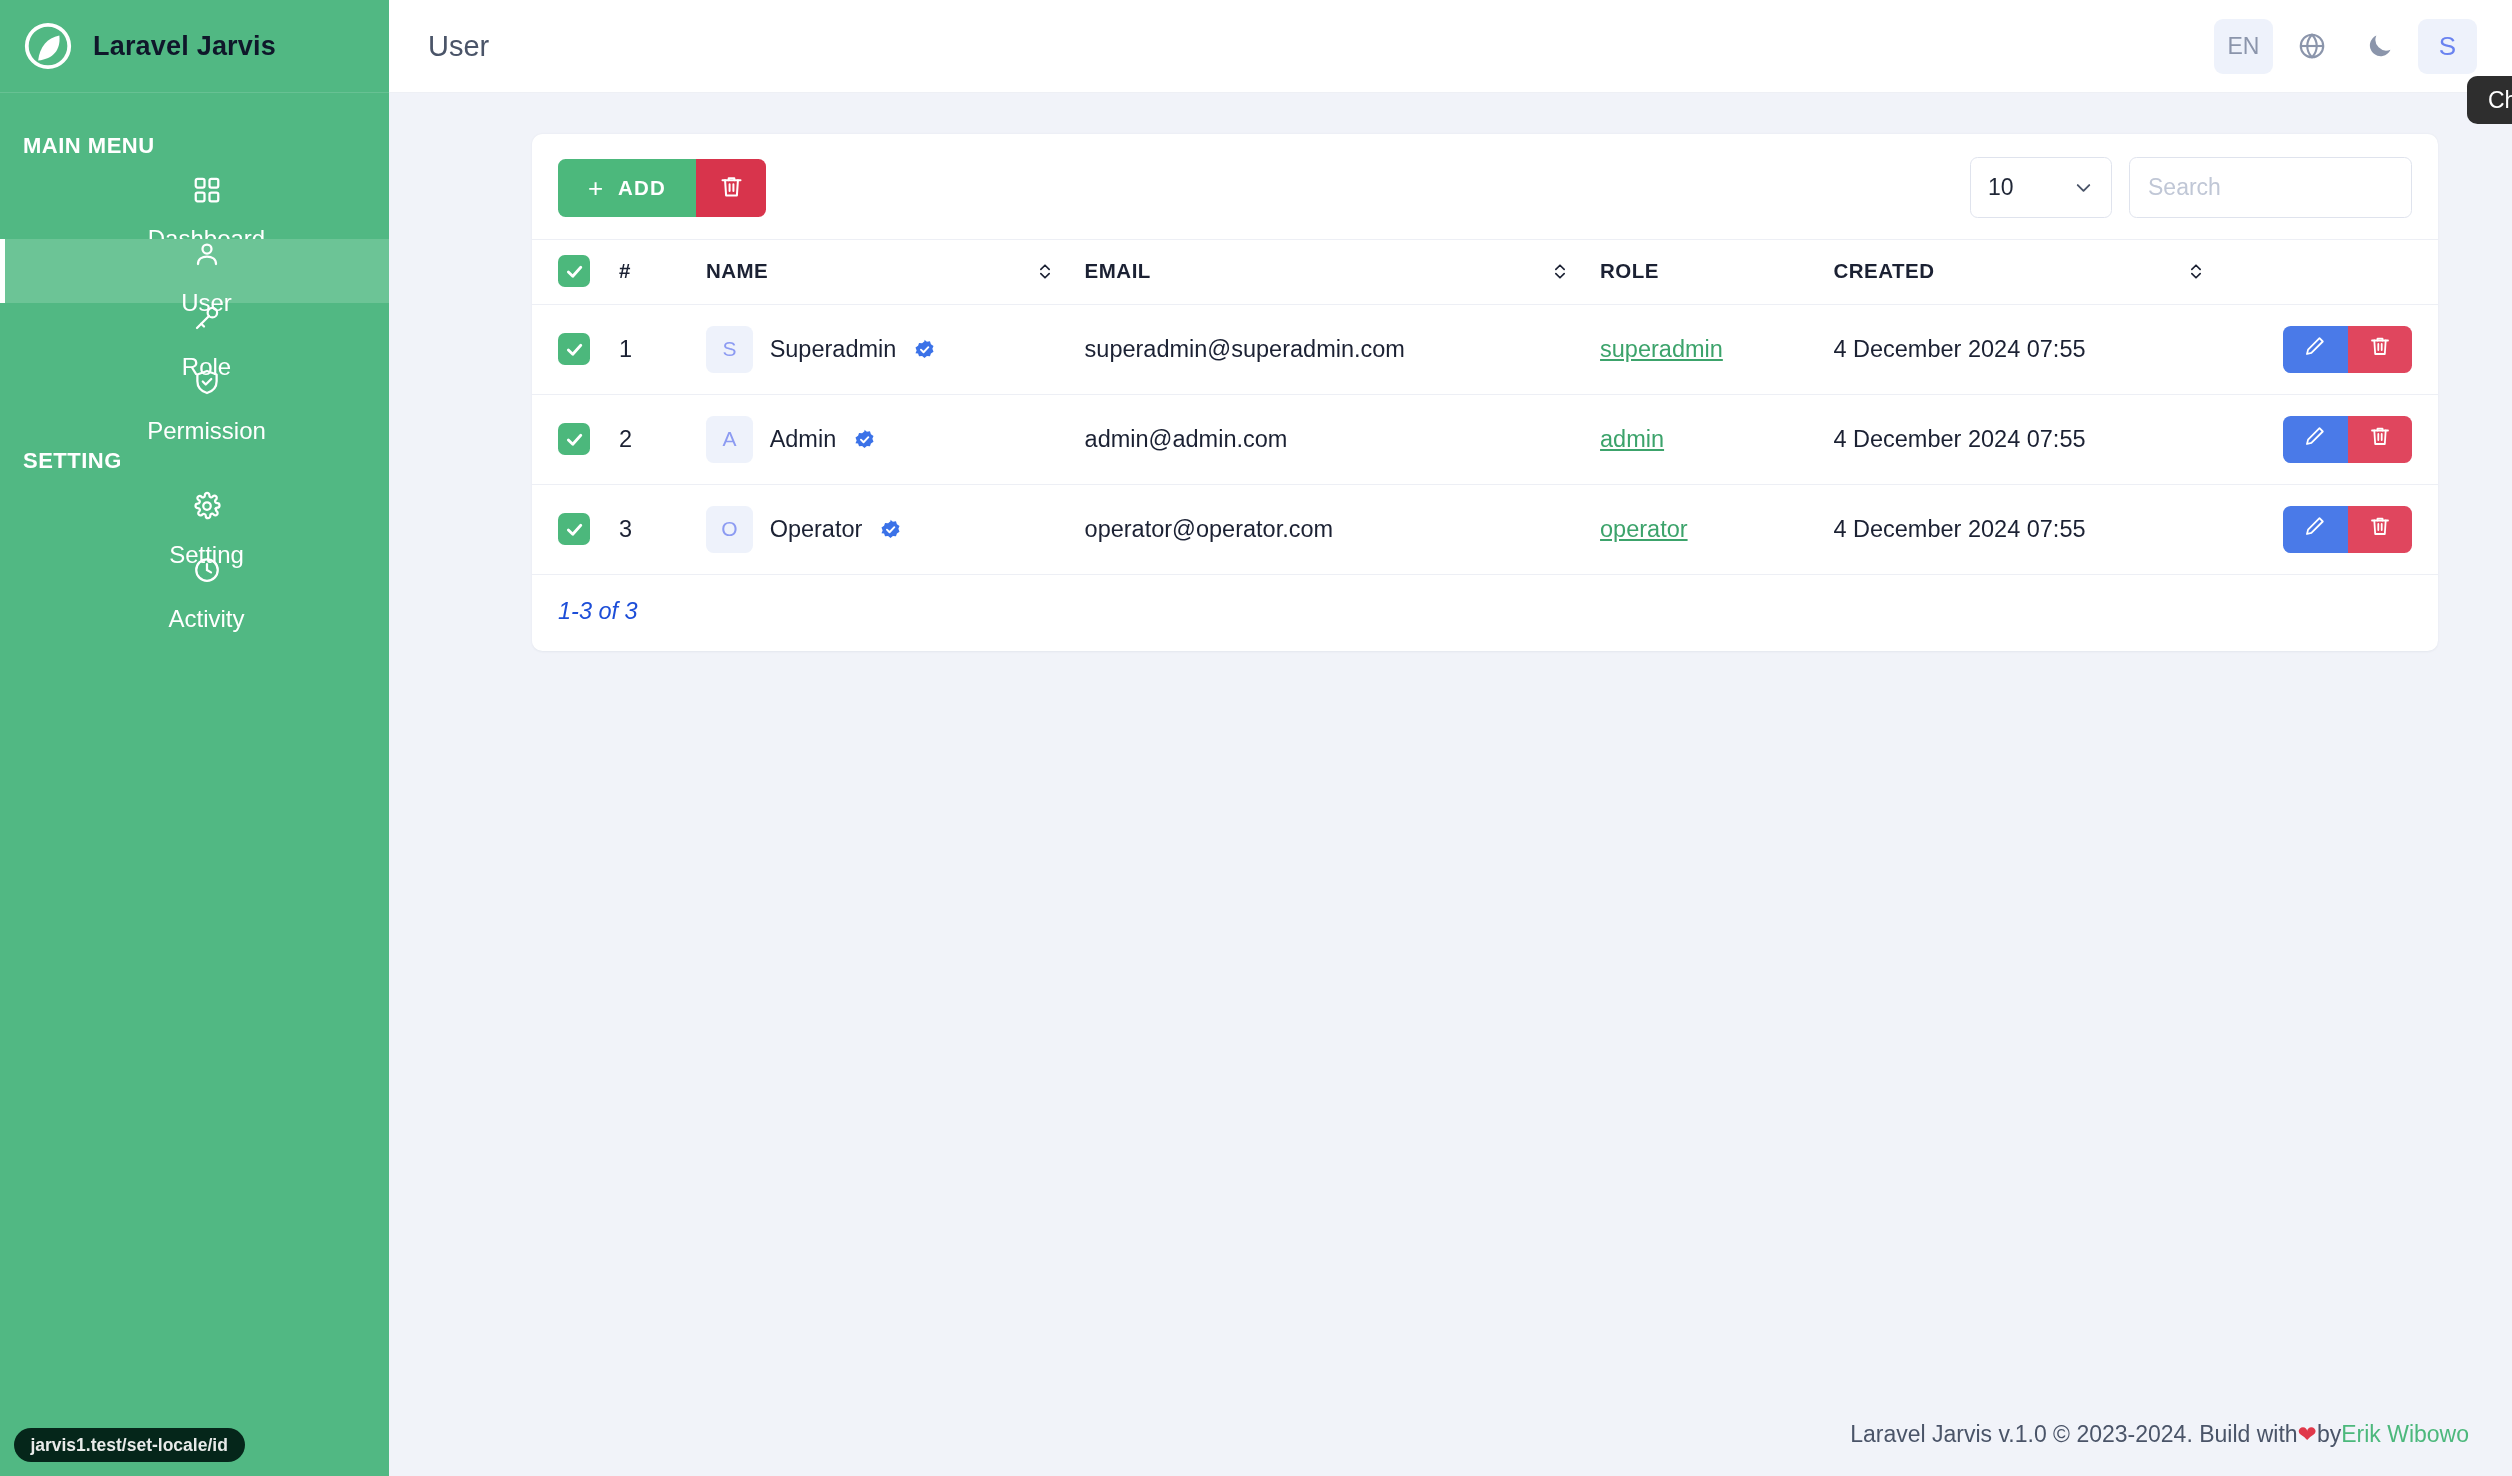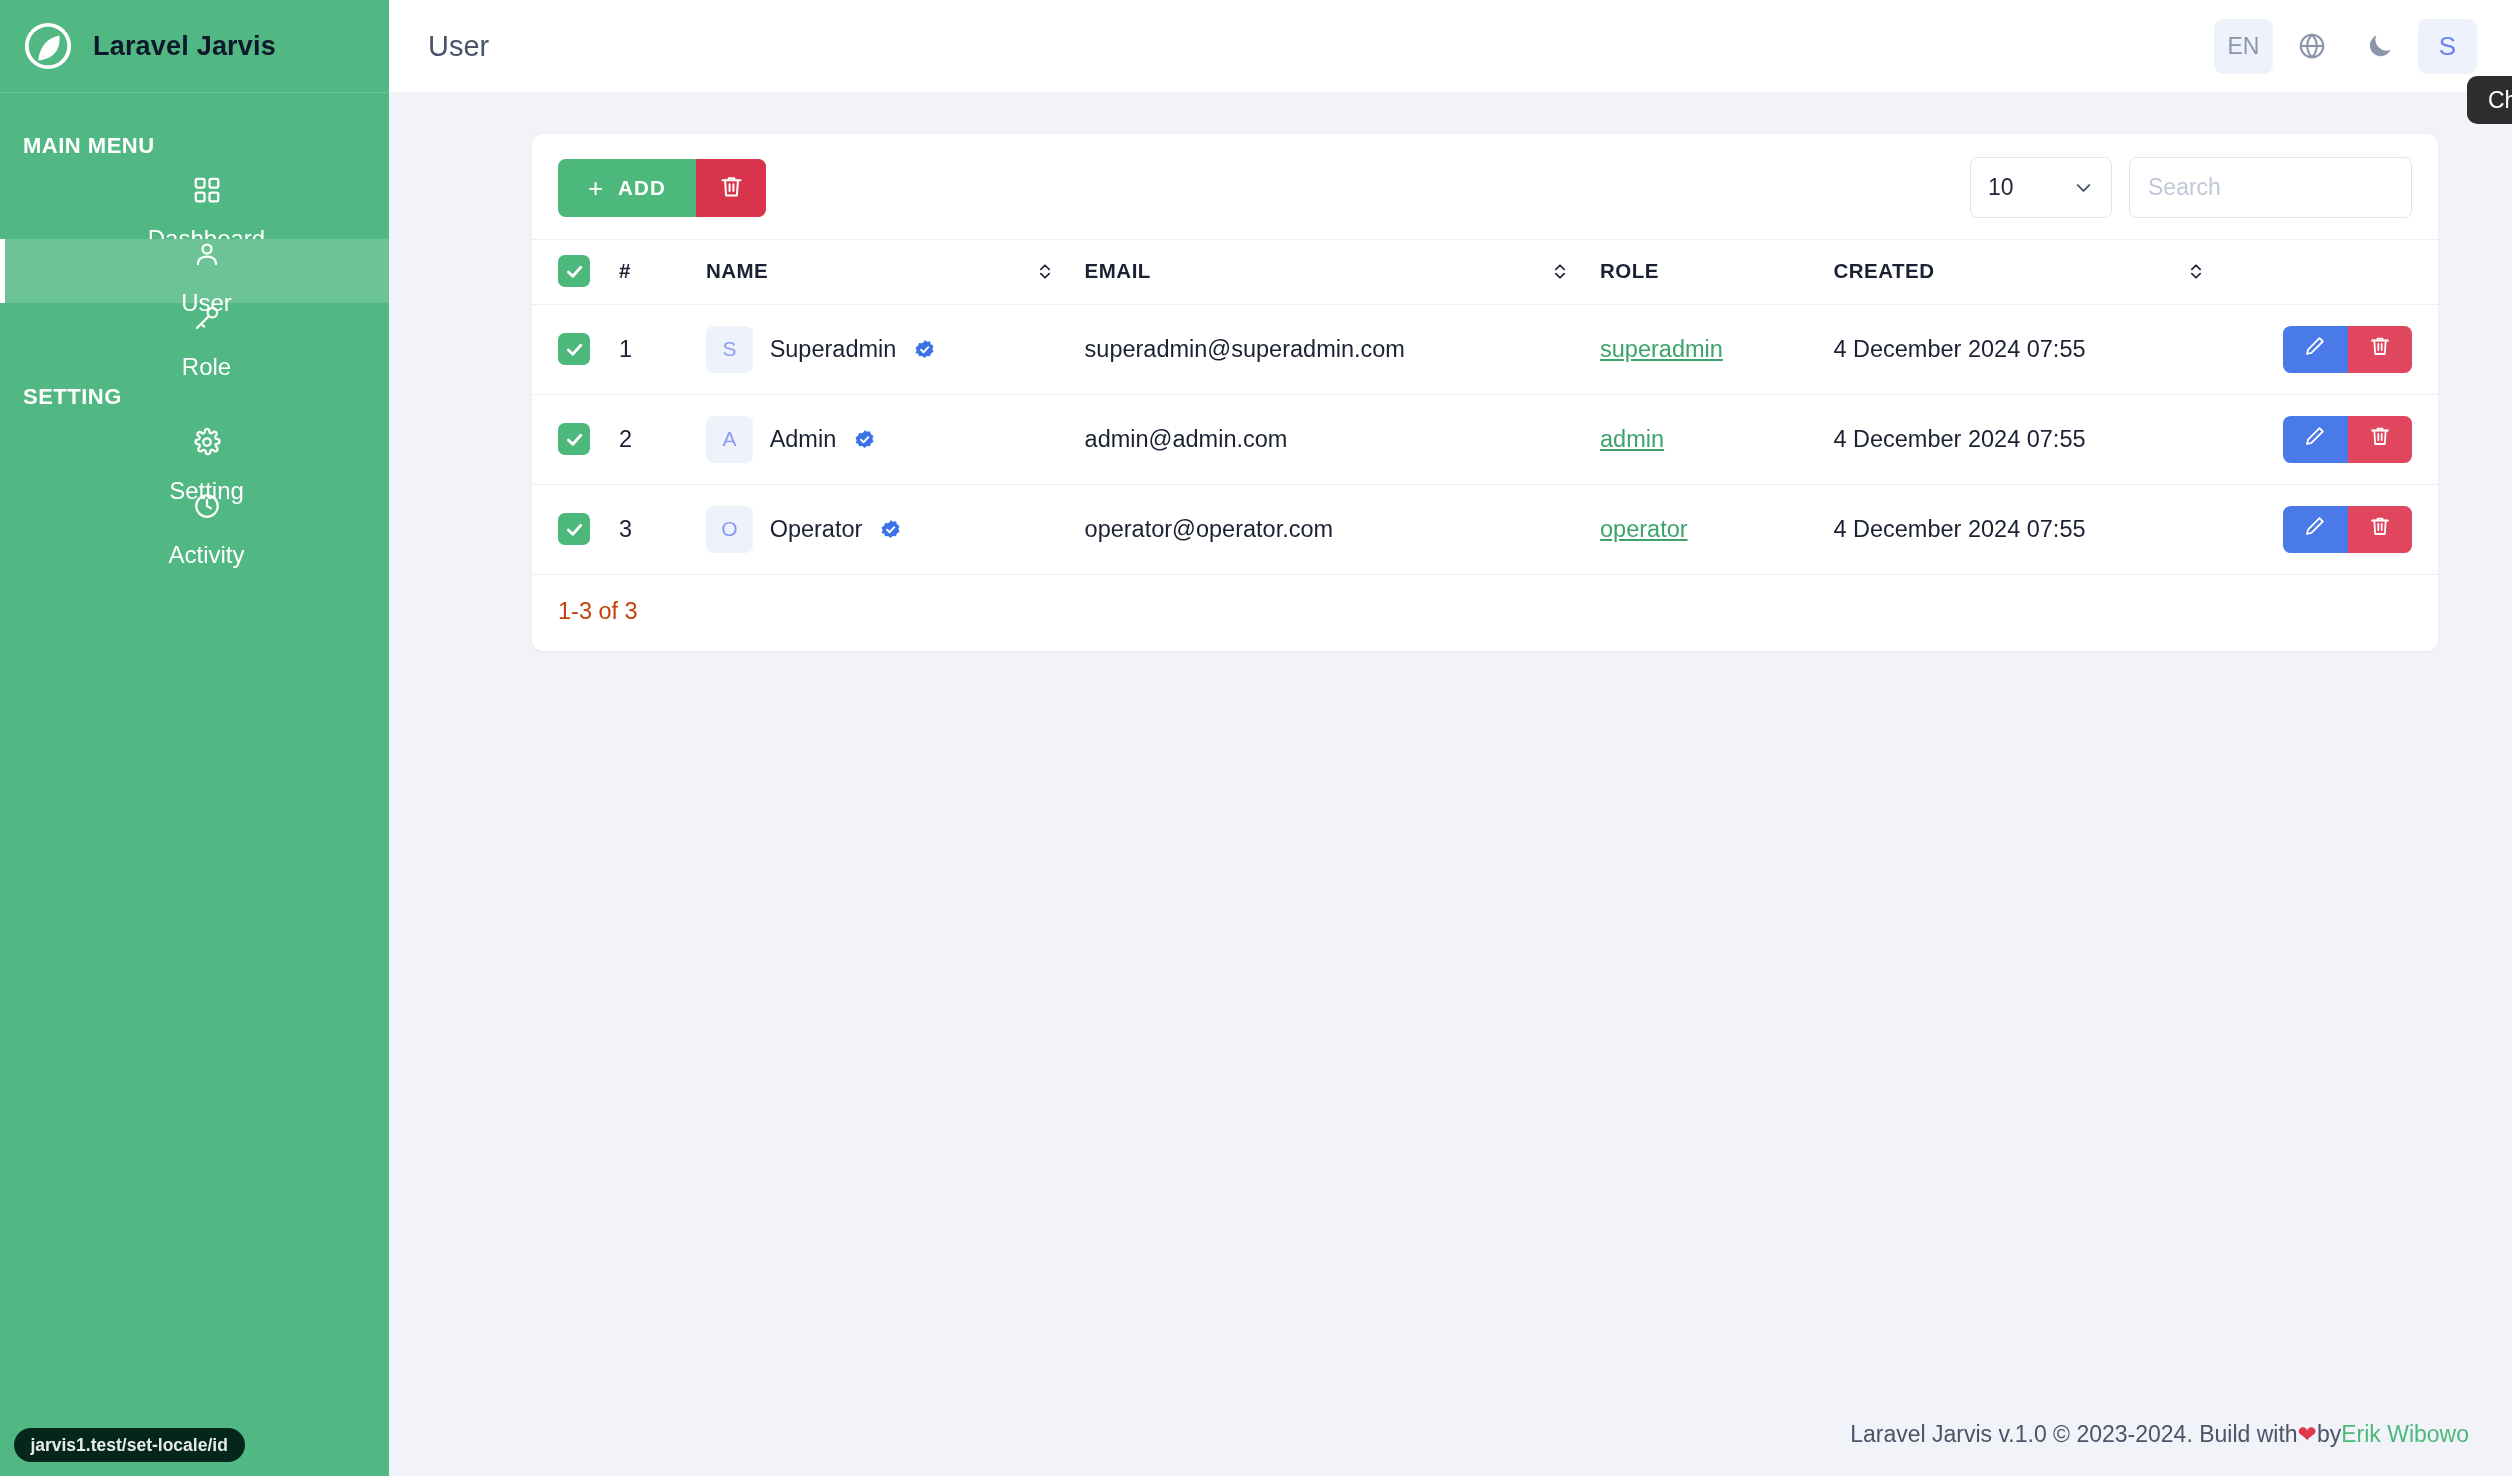--- a/index.html
+++ b/index.html
@@ -166,21 +166,21 @@
   .verified { width: 23px; height: 23px; flex: 0 0 23px; display: block; }
   .verified svg { width: 23px; height: 23px; display: block; }
 
   .role-link { color: #3ca36b; text-decoration: underline; font-size: 23.5px; }
 
   .row-actions { display: flex; border-radius: 7.6px; overflow: hidden; width: 129px; margin-left: auto; margin-right: 26px; }
   .act-edit { background: #4a7ae8; width: 65px; height: 47px; display: flex; align-items: center; justify-content: center; }
   .act-del  { background: #e0465e; width: 65px; height: 47px; display: flex; align-items: center; justify-content: center; }
   .act-edit svg, .act-del svg { width: 24px; height: 24px; }
 
-  .card-footer { padding: 23px 26px 26px 26px; font-size: 23.5px; color: #c2410c; }
+  .card-footer { padding: 23px 26px 26px 26px; font-size: 23.5px; color: #1d4ed8; font-style: italic; }
 
   .page-footer {
     height: 84px; display: flex; align-items: center; justify-content: flex-end;
     padding-right: 43px; font-size: 23px; color: #4a5468;
   }
   .page-footer .author { color: #4cb87c; }
   .heart { color: #e0384a; }
 </style>
 </head>
 <body>
@@ -224,20 +224,29 @@
       </div>
       <div class="nav-item">
         <span class="nav-ico">
           <svg viewBox="0 0 24 24" fill="none" stroke="#fff" stroke-width="1.8" stroke-linecap="round">
             <circle cx="16.3" cy="7.7" r="3.8"></circle>
               <path d="M13.6 10.4 4 20"></path>
               <path d="M7.4 16.6l2.2 2.2"></path>
           </svg>
         </span>
         <span>Role</span>
+      </div>
+      <div class="nav-item">
+        <span class="nav-ico">
+          <svg viewBox="0 0 24 24" fill="none" stroke="#fff" stroke-width="1.8" stroke-linecap="round" stroke-linejoin="round">
+            <path d="M12 3.2 4.3 6v5.3c0 4.6 3.2 8 7.7 9.5 4.5-1.5 7.7-4.9 7.7-9.5V6L12 3.2Z"></path>
+            <path d="M8.6 11.6l2.4 2.4 4.4-4.4"></path>
+          </svg>
+        </span>
+        <span>Permission</span>
       </div>
 
       <div class="nav-section">SETTING</div>
       <div class="nav-item">
         <span class="nav-ico">
           <svg viewBox="0 0 24 24" fill="none" stroke="#fff" stroke-width="1.8" stroke-linecap="round" stroke-linejoin="round">
             <circle cx="12" cy="12" r="3"></circle>
             <path d="M19.3 14.5a1.5 1.5 0 0 0 .3 1.6l.1.1a1.8 1.8 0 1 1-2.5 2.5l-.1-.1a1.5 1.5 0 0 0-1.6-.3 1.5 1.5 0 0 0-.9 1.4v.2a1.8 1.8 0 1 1-3.6 0v-.1a1.5 1.5 0 0 0-1-1.4 1.5 1.5 0 0 0-1.6.3l-.1.1a1.8 1.8 0 1 1-2.5-2.5l.1-.1a1.5 1.5 0 0 0 .3-1.6 1.5 1.5 0 0 0-1.4-.9h-.2a1.8 1.8 0 1 1 0-3.6h.1a1.5 1.5 0 0 0 1.4-1 1.5 1.5 0 0 0-.3-1.6l-.1-.1A1.8 1.8 0 1 1 7.6 4.6l.1.1a1.5 1.5 0 0 0 1.6.3h.1a1.5 1.5 0 0 0 .9-1.4v-.2a1.8 1.8 0 1 1 3.6 0v.1a1.5 1.5 0 0 0 .9 1.4 1.5 1.5 0 0 0 1.6-.3l.1-.1a1.8 1.8 0 1 1 2.5 2.5l-.1.1a1.5 1.5 0 0 0-.3 1.6v.1a1.5 1.5 0 0 0 1.4.9h.2a1.8 1.8 0 1 1 0 3.6h-.1a1.5 1.5 0 0 0-1.4.9Z"></path>
           </svg>
         </span>

